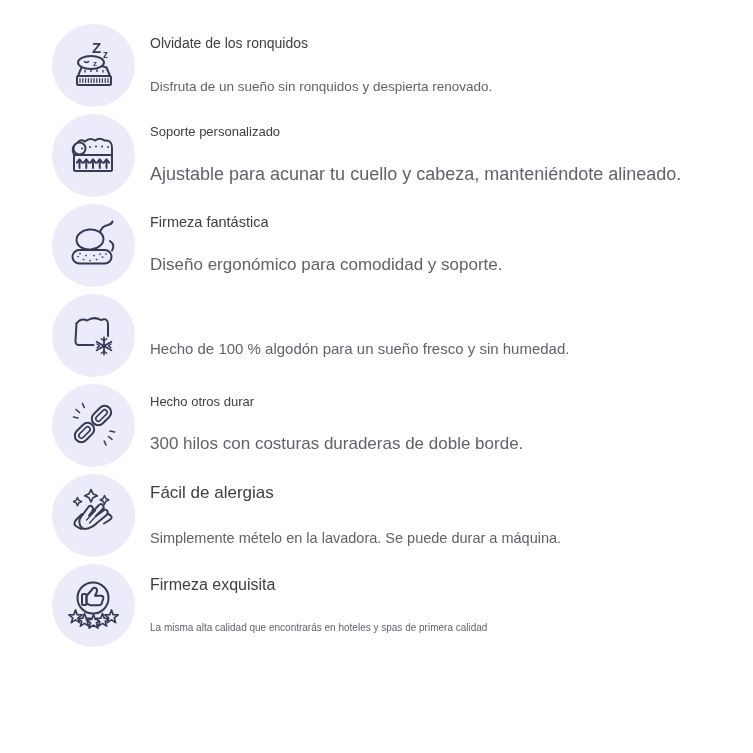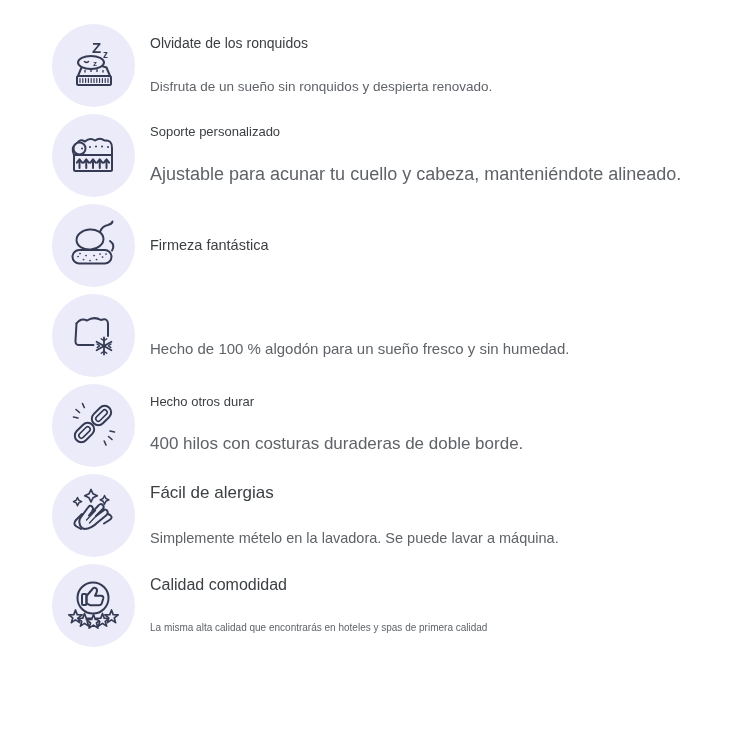--- a/index.html
+++ b/index.html
@@ -87,20 +87,21 @@
       <svg viewBox="0 0 56 56" width="56" height="56" fill="none" stroke="currentColor" stroke-width="2" stroke-linecap="round" stroke-linejoin="round">
         <path d="M34 15 Q36 9 42 8 Q46 7 46.5 4.5"></path>
         <path d="M44 24 Q49.5 28 46 33.5"></path>
         <rect x="6.5" y="33" width="39" height="13.5" rx="6.75" fill="var(--circle-bg)"></rect>
         <ellipse cx="24" cy="22.5" rx="13.5" ry="10" transform="rotate(-5 24 22.5)" fill="var(--circle-bg)"></ellipse>
         <path d="M12 39.5h.1 M17.5 42.5h.1 M24 43.5h.1 M30.5 42.5h.1 M36.5 40h.1 M40 37h.1 M14 36.5h.1 M20 38.5h.1 M28 38.5h.1 M34 37h.1" stroke-width="1.7"></path>
       </svg>
     </div>
     <div class="text">
       <div class="title">Firmeza fantástica</div>
+      <div class="desc">Diseño ergonómico para comodidad y soporte.</div>
     </div>
   </div>
 
   <div class="row i4">
     <div class="circle">
       <svg viewBox="0 0 56 56" width="56" height="56" fill="none" stroke="currentColor" stroke-width="2" stroke-linecap="round" stroke-linejoin="round">
         <path d="M10.5 16.5 Q15 10.5 21 13.5 Q28 9 35 13 Q42 10.5 42 17 L42 29"></path>
         <path d="M10.5 16.5 L9.5 33.5 Q9 38.5 14 38 L27.5 38"></path>
         <path d="M38 30.5V47.5 M30.6 34.7 45.4 43.3 M45.4 34.7 30.6 43.3" stroke-width="1.8"></path>
         <path d="M35.2 31.8 38 33.8 40.8 31.8 M35.2 46.2 38 44.2 40.8 46.2 M31 37 33.6 38.6 31.2 40.6 M45 37 42.4 38.6 44.8 40.6" stroke-width="1.4"></path>
@@ -119,53 +120,53 @@
           <rect x="20.5" y="4" width="13" height="22" rx="6.5"></rect>
           <rect x="24.5" y="8" width="5" height="14" rx="2.5" stroke-width="1.6"></rect>
           <rect x="20.5" y="28" width="13" height="22" rx="6.5"></rect>
           <rect x="24.5" y="32" width="5" height="14" rx="2.5" stroke-width="1.6"></rect>
         </g>
         <path d="M10 12.5 L13.5 15.5 M7.5 20 L12 21 M16.5 6.5 L18.3 10.5 M46 42.5 L42.5 39.5 M48.5 35 L44 34 M40 48 L38.2 44" stroke-width="1.6"></path>
       </svg>
     </div>
     <div class="text">
       <div class="title">Hecho otros durar</div>
-      <div class="desc">400 hilos con costuras duraderas de doble borde.</div>
+      <div class="desc">300 hilos con costuras duraderas de doble borde.</div>
     </div>
   </div>
 
   <div class="row i7">
     <div class="circle">
       <svg viewBox="0 0 56 56" width="56" height="56" fill="none" stroke="currentColor" stroke-width="2" stroke-linecap="round" stroke-linejoin="round">
         <path d="M16 27 L10 33 Q6.5 37 10.5 39.5 L15 42 M36 24 L44 28 Q47.5 30.5 43.5 33 L38 36.5"></path>
         <path d="M16 41 Q12 37 14 31.5 L22 20.5 Q24 17.5 26 19.5 Q28 21.5 26 24.5 L23 28.5 L32.5 18.5 Q34.5 16 36.8 18 Q38.8 20 36.3 22.5 L30 29 L37.5 23.5 Q40 21.5 41.3 24 Q42.5 26.5 40 28.5 L31.5 35.5 Q25.5 41.5 18.5 42 Z" fill="var(--circle-bg)"></path>
         <path d="M20.5 33 L29.5 23.5 M23.5 36 L32.5 26.5" stroke-width="1.3"></path>
         <path d="M25 2.5 L27 6.8 L31.3 8.8 L27 10.8 L25 15 L23 10.8 L18.7 8.8 L23 6.8 Z" stroke-width="1.7"></path>
         <path d="M11.5 10.5 L12.8 13.3 L15.6 14.6 L12.8 15.9 L11.5 18.7 L10.2 15.9 L7.4 14.6 L10.2 13.3 Z" stroke-width="1.5"></path>
         <path d="M38.5 8.5 L39.9 11.5 L42.9 12.9 L39.9 14.3 L38.5 17.3 L37.1 14.3 L34.1 12.9 L37.1 11.5 Z" stroke-width="1.5"></path>
       </svg>
     </div>
     <div class="text">
       <div class="title">Fácil de alergias</div>
-      <div class="desc">Simplemente mételo en la lavadora. Se puede lavar a máquina.</div>
+      <div class="desc">Simplemente mételo en la lavadora. Se puede durar a máquina.</div>
     </div>
   </div>
 
   <div class="row i8">
     <div class="circle">
       <svg viewBox="0 0 56 56" width="56" height="56" fill="none" stroke="currentColor" stroke-width="2" stroke-linecap="round" stroke-linejoin="round">
         <circle cx="27" cy="21" r="15.5"></circle>
         <rect x="16" y="17" width="4.5" height="11" rx="1.2"></rect>
         <path d="M20.5 19 L26.5 12 Q28 9.8 30 11.3 Q31.8 12.8 30.5 15.8 L29 18.8 L35 18.8 Q38 18.8 37.2 21.8 L35.8 26.3 Q35.2 28.3 33 28.3 L24.5 28.3 L20.5 26.3 Z"></path>
         <path transform="translate(9.5 40)" fill="var(--circle-bg)" stroke-width="1.7" d="M0 -7 L1.7 -2.35 L6.66 -2.16 L2.76 0.9 L4.11 5.66 L0 2.9 L-4.11 5.66 L-2.76 0.9 L-6.66 -2.16 L-1.7 -2.35 Z"></path>
         <path transform="translate(18.5 43.5)" fill="var(--circle-bg)" stroke-width="1.7" d="M0 -7 L1.7 -2.35 L6.66 -2.16 L2.76 0.9 L4.11 5.66 L0 2.9 L-4.11 5.66 L-2.76 0.9 L-6.66 -2.16 L-1.7 -2.35 Z"></path>
         <path transform="translate(27.5 45) scale(1.08)" fill="var(--circle-bg)" stroke-width="1.6" d="M0 -7 L1.7 -2.35 L6.66 -2.16 L2.76 0.9 L4.11 5.66 L0 2.9 L-4.11 5.66 L-2.76 0.9 L-6.66 -2.16 L-1.7 -2.35 Z"></path>
         <path transform="translate(36.5 43.5)" fill="var(--circle-bg)" stroke-width="1.7" d="M0 -7 L1.7 -2.35 L6.66 -2.16 L2.76 0.9 L4.11 5.66 L0 2.9 L-4.11 5.66 L-2.76 0.9 L-6.66 -2.16 L-1.7 -2.35 Z"></path>
         <path transform="translate(45.5 40)" fill="var(--circle-bg)" stroke-width="1.7" d="M0 -7 L1.7 -2.35 L6.66 -2.16 L2.76 0.9 L4.11 5.66 L0 2.9 L-4.11 5.66 L-2.76 0.9 L-6.66 -2.16 L-1.7 -2.35 Z"></path>
       </svg>
     </div>
     <div class="text">
-      <div class="title">Calidad comodidad</div>
+      <div class="title">Firmeza exquisita</div>
       <div class="desc">La misma alta calidad que encontrarás en hoteles y spas de primera calidad</div>
     </div>
   </div>
 
 </div>
 
 </body></html>

